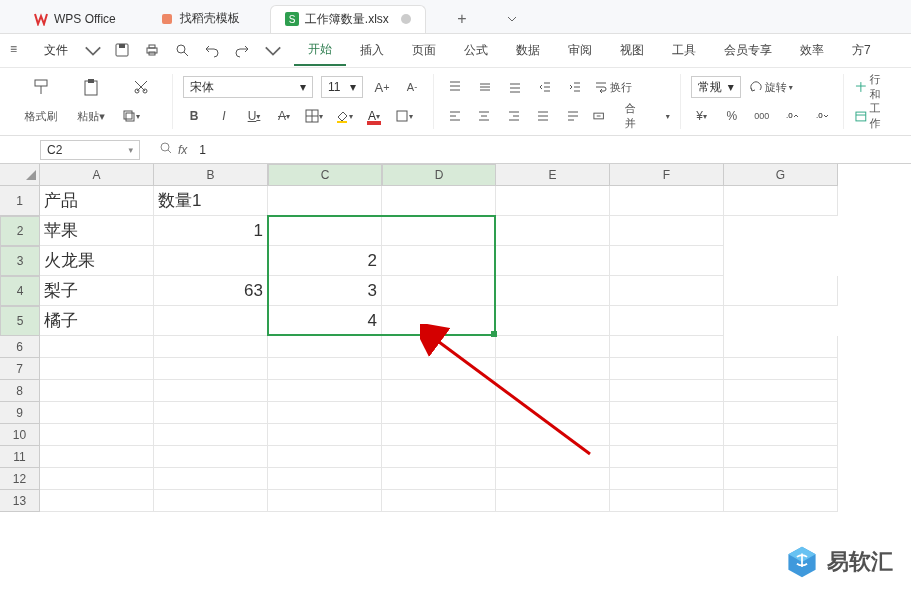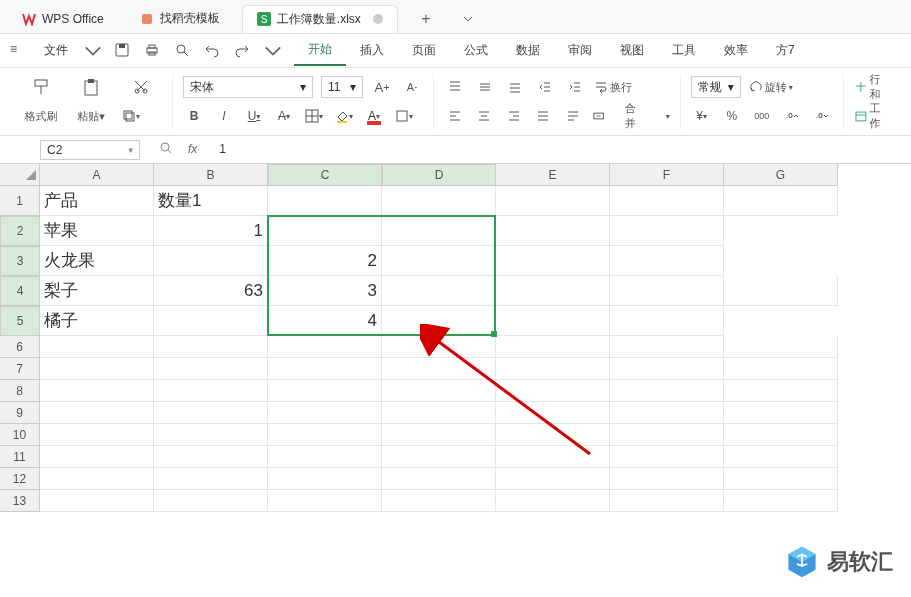--- a/index.html
+++ b/index.html
@@ -1,17 +1,17 @@
 <!DOCTYPE html>
 <html><head>
 <meta charset="utf-8">
 <style>
 *{box-sizing:border-box;margin:0;padding:0;font-family:"Microsoft YaHei",Arial,sans-serif}
 body{width:911px;height:597px;background:#f7f8fa;overflow:hidden;position:relative;font-size:12px;color:#333}
-.top-tabs{height:34px;display:flex;align-items:center;padding:4px 8px 0;gap:8px;border-bottom:1px solid #e0e0e0;background:#f7f8fa}
+.top-tabs{height:34px;display:flex;align-items:center;padding:4px 20px 0;gap:16px;border-bottom:1px solid #e0e0e0;background:#f7f8fa}
 .tab{height:28px;display:flex;align-items:center;padding:0 14px;border-radius:6px 6px 0 0;gap:6px;cursor:pointer}
 .tab.active{background:#fff;border:1px solid #e0e0e0;border-bottom:none}
 .tab-close{width:10px;height:10px;border-radius:50%;background:#ccc;margin-left:6px}
 .tab-add{width:28px;height:28px;display:flex;align-items:center;justify-content:center;font-size:16px;color:#666;margin-left:6px}
 .ico{width:14px;height:14px;display:inline-flex;align-items:center;justify-content:center}
 .menu-bar{height:34px;display:flex;align-items:center;padding:0 10px;background:#fff;border-bottom:1px solid #e8e8e8}
 .qat{display:flex;align-items:center;gap:12px;padding-right:12px}
 .qat .ico-btn{width:18px;height:18px;color:#555}
 .menu-items{display:flex;align-items:center;gap:0}
 .menu-item{padding:6px 14px;color:#444}
@@ -23,21 +23,21 @@
 .bigbtn{display:flex;flex-direction:column;align-items:center;justify-content:center;gap:2px;width:42px}
 .bigbtn .ico{width:20px;height:20px}
 .lbl{font-size:11px;color:#555}
 .sel{height:22px;border:1px solid #ccc;background:#fff;display:flex;align-items:center;padding:0 6px;gap:4px;font-size:12px;color:#333}
 .sel.font{width:130px}
 .sel.size{width:42px}
 .tbtn{width:22px;height:22px;display:flex;align-items:center;justify-content:center;color:#555;border-radius:3px}
 .tbtn svg{width:14px;height:14px}
 .namebox-row{height:28px;background:#fff;display:flex;align-items:center;border-bottom:1px solid #d0d0d0;padding:0 0 0 40px}
 .namebox{width:100px;height:20px;border:1px solid #ccc;background:#fff;display:flex;align-items:center;padding:0 6px;font-size:12px;margin-right:10px}
-.fx-area{display:flex;align-items:flex-start;gap:16px;margin-left:10px}
+.fx-area{display:flex;align-items:center;gap:6px;margin-left:10px}
 .fx{font-style:italic;color:#666}
 .grid{position:relative;background:#fff;height:433px;overflow:hidden}
 .corner{position:absolute;left:0;top:0;width:40px;height:22px;background:#f0f0f0;border-right:1px solid #ccc;border-bottom:1px solid #ccc;display:flex;align-items:center;justify-content:flex-end;padding-right:3px}
 .corner svg{width:10px;height:10px;fill:#999}
 .colhdrs{position:absolute;left:40px;top:0;height:22px;display:flex}
 .colhdr{width:114px;height:22px;background:#f0f0f0;border-right:1px solid #ccc;border-bottom:1px solid #ccc;display:flex;align-items:center;justify-content:center;color:#555}
 .colhdr.sel{background:#d8ead8}
 .rowhdrs{position:absolute;left:0;top:22px;width:40px}
 .rowhdr{height:30px;width:40px;background:#f0f0f0;border-right:1px solid #ccc;border-bottom:1px solid #ccc;display:flex;align-items:center;justify-content:center;color:#555}
 .rowhdr.short{height:22px}
@@ -125,20 +125,21 @@
   </div>
   <div class="menu-items">
     <div class="menu-item active">开始</div>
     <div class="menu-item">插入</div>
     <div class="menu-item">页面</div>
     <div class="menu-item">公式</div>
     <div class="menu-item">数据</div>
     <div class="menu-item">审阅</div>
     <div class="menu-item">视图</div>
     <div class="menu-item">工具</div>
+    <div class="menu-item">会员专享</div>
     <div class="menu-item">效率</div>
     <div class="menu-item">方7</div>
   </div>
 </div>
 
 <div class="ribbon">
   <div class="rgrp">
     <div class="rrow">
       <div class="bigbtn">
           <span class="ico">

